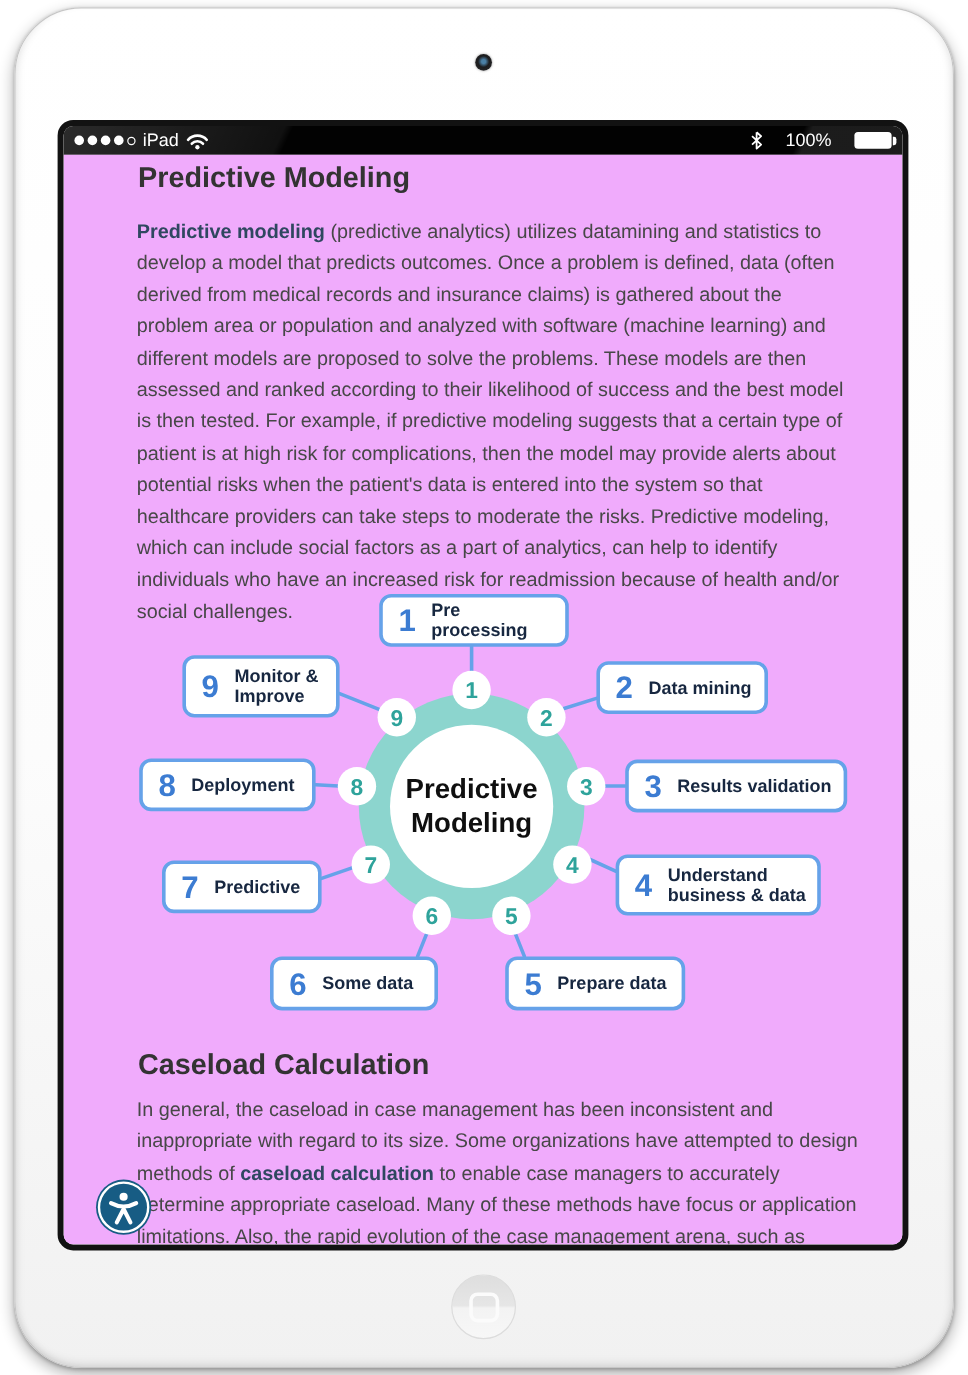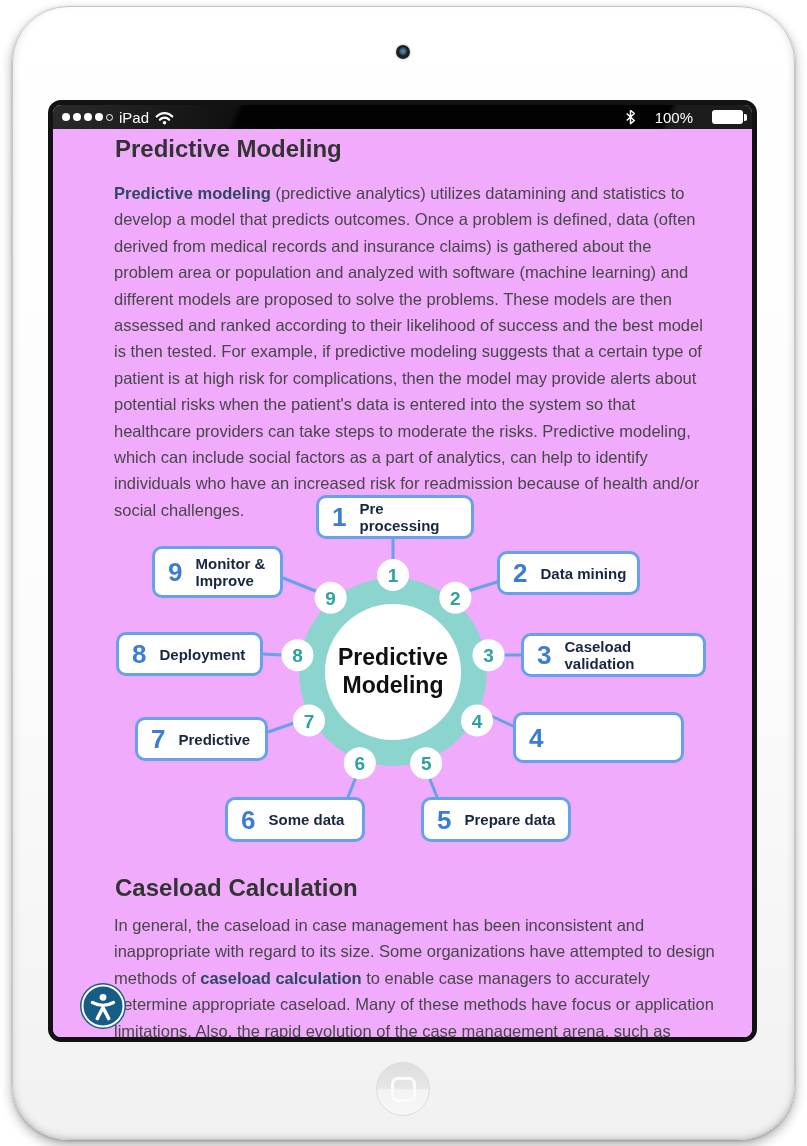--- a/index.html
+++ b/index.html
@@ -152,24 +152,25 @@
       <div class="step-box" style="left: 231px; top: 10px; width: 158px; height: 44px;">
             <span class="step-num">1</span>
             <div class="step-label">Pre processing</div>
           </div>
           <div class="step-box" style="left: 412px; top: 66px; width: 143px; height: 44px;">
             <span class="step-num">2</span>
             <div class="step-label">Data mining</div>
           </div>
           <div class="step-box" style="left: 436px; top: 148px; width: 185px; height: 44px;">
             <span class="step-num">3</span>
-            <div class="step-label">Caseload validation</div>
+            <div class="step-label">Results validation</div>
           </div>
           <div class="step-box" style="left: 428px; top: 227px; width: 171px; height: 51px;">
             <span class="step-num">4</span>
+            <div class="step-label">Understand<br>business &amp; data</div>
           </div>
           <div class="step-box" style="left: 336px; top: 312px; width: 150px; height: 45px;">
             <span class="step-num">5</span>
             <div class="step-label">Prepare data</div>
           </div>
           <div class="step-box" style="left: 140px; top: 312px; width: 140px; height: 45px;">
             <span class="step-num">6</span>
             <div class="step-label">Some data</div>
           </div>
           <div class="step-box" style="left: 50px; top: 232px; width: 133px; height: 44px;">

